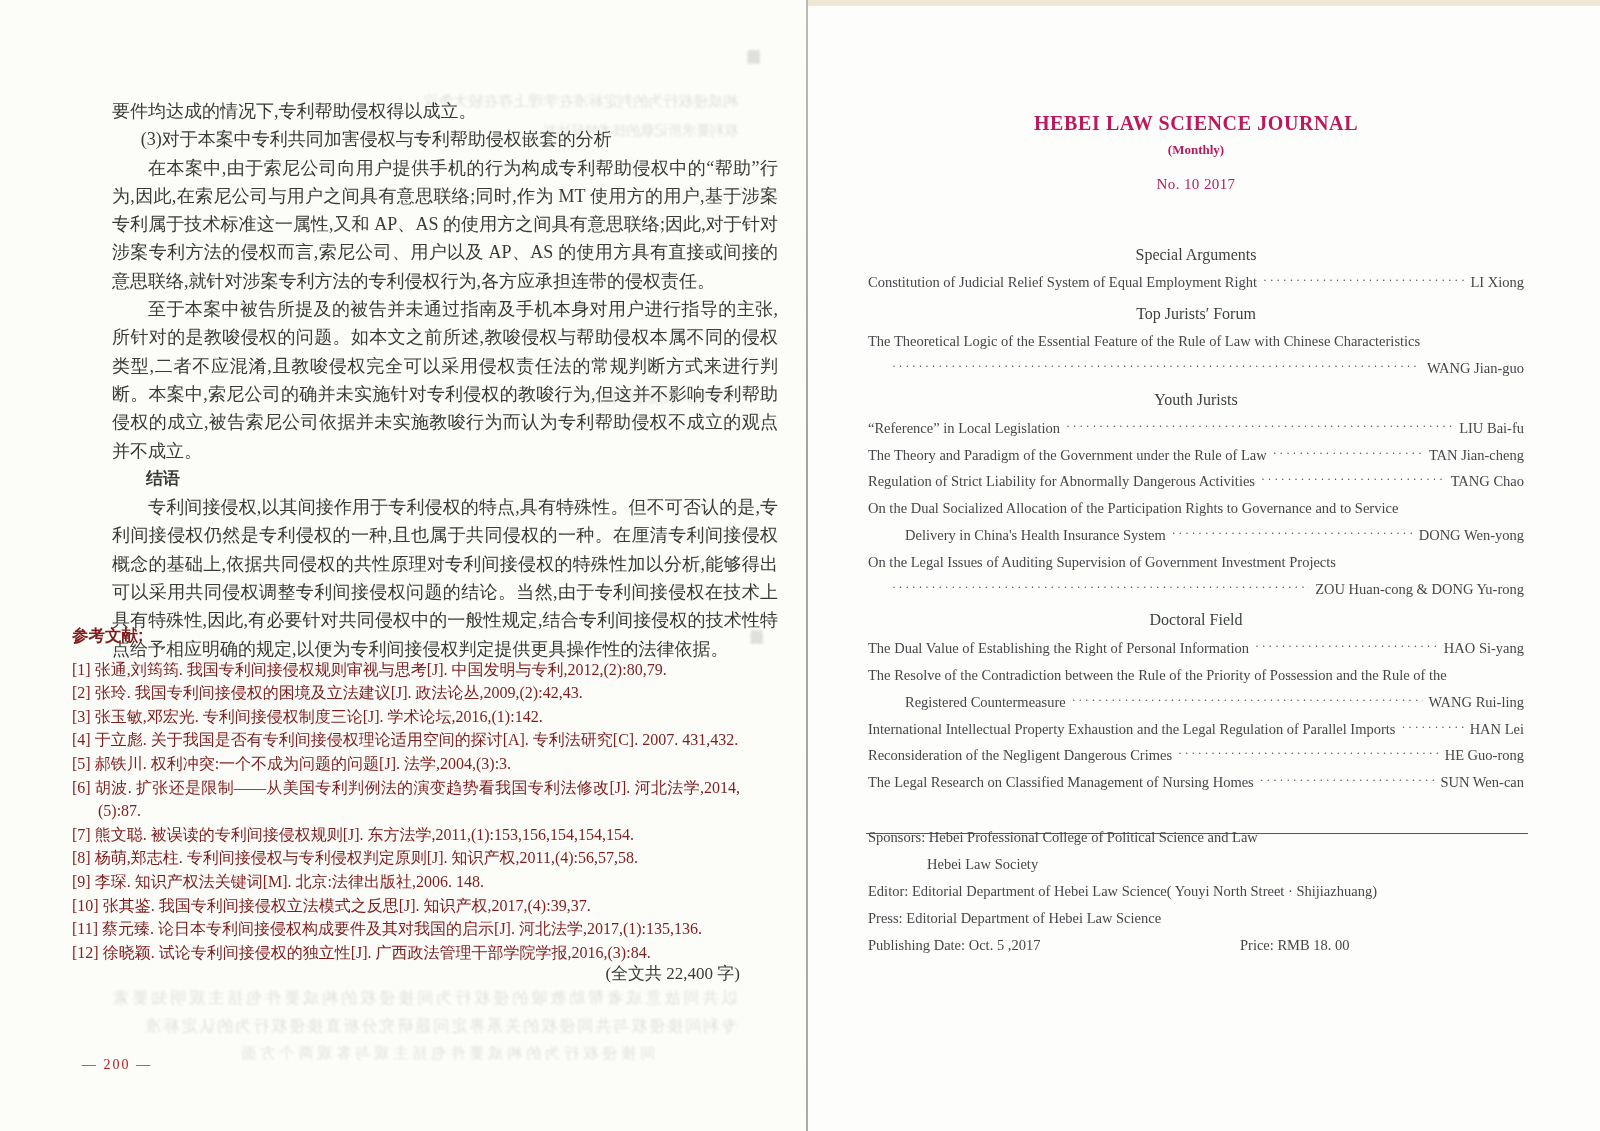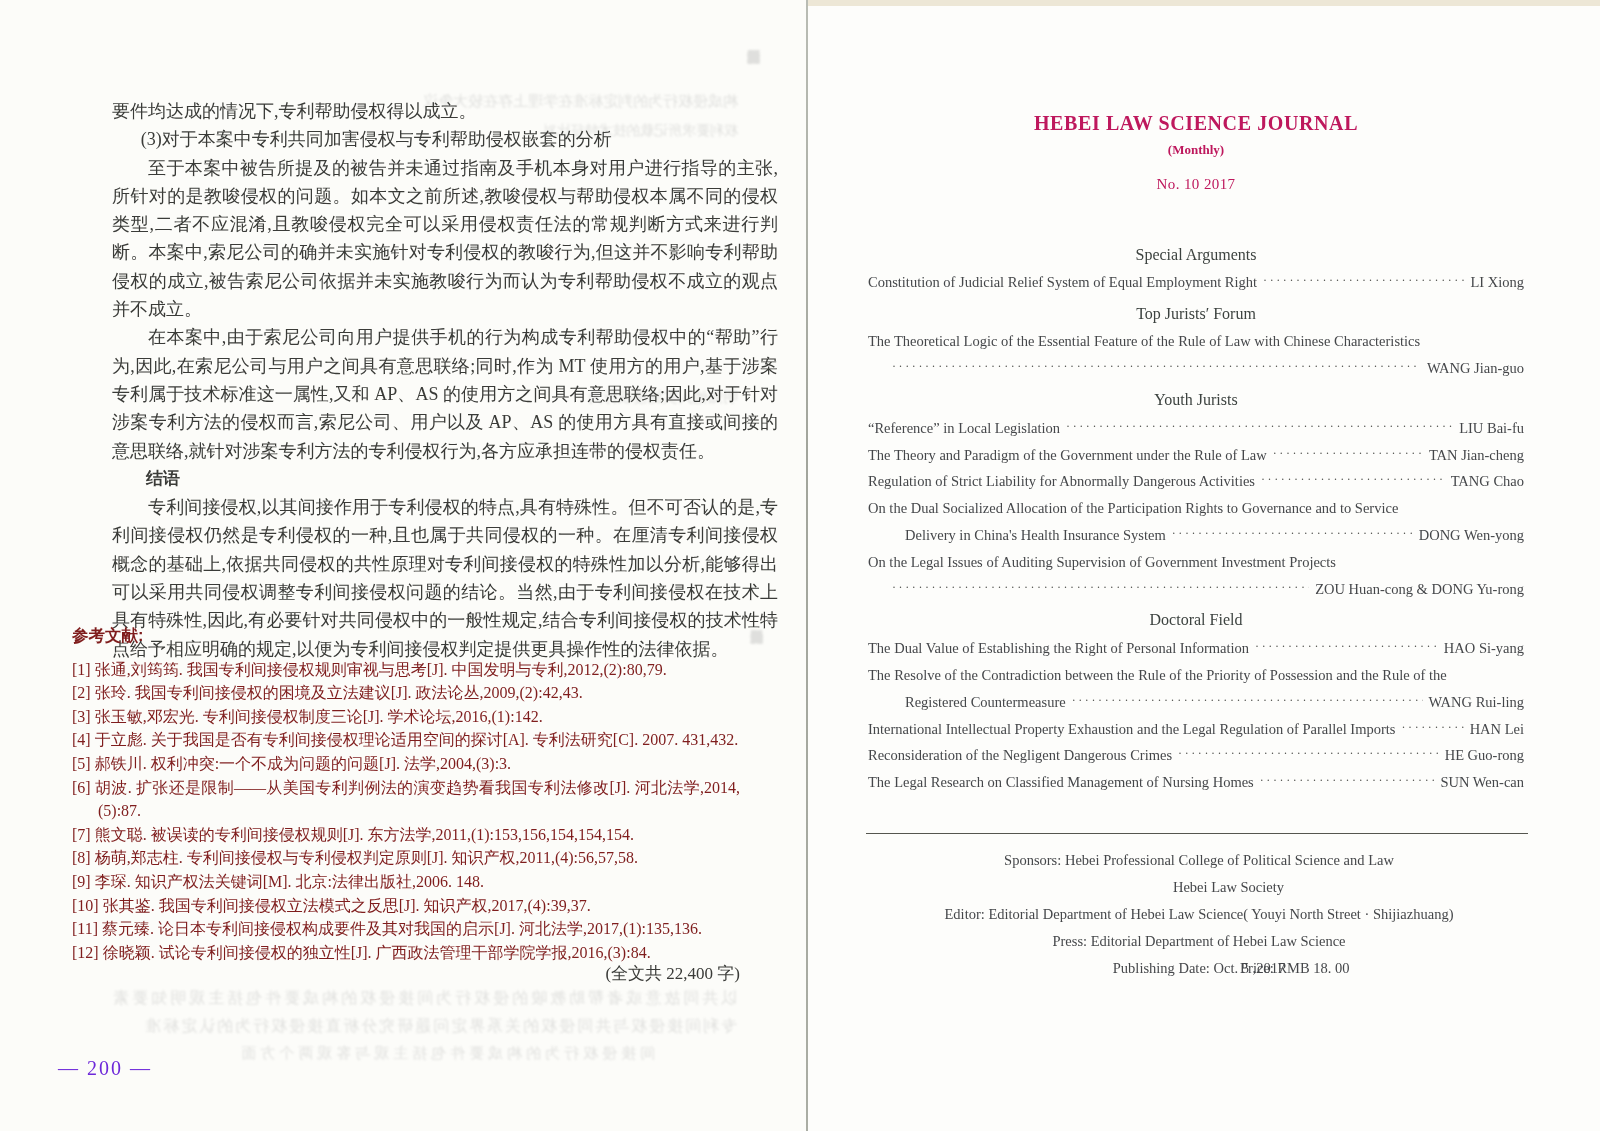--- a/index.html
+++ b/index.html
@@ -24,21 +24,21 @@
   .article .ind{text-indent:2em;}
   .concl-h{font-weight:700;text-indent:2em;
     font-family:"Liberation Sans","DejaVu Sans",sans-serif;font-size:17px;}
   .refs{position:absolute;left:72px;top:624px;width:668px;
     font-size:16px;line-height:23.6px;color:#7f1d1d;}
   .refs-h{font-weight:700;font-family:"Liberation Sans","DejaVu Sans",sans-serif;
     font-size:16.5px;margin:0 0 10px 0;}
   .ref{padding-left:26px;text-indent:-26px;text-align:justify;}
   .word-count{position:absolute;left:72px;top:962px;width:668px;text-align:right;
     font-size:17px;color:#3a3b38;}
-  .page-num{position:absolute;left:58px;top:1057px;font-size:20px;letter-spacing:2px;color:#6d28d9;}
+  .page-num{position:absolute;left:82px;top:1057px;font-size:14px;letter-spacing:2px;color:#b91c1c;}
 
   
   .bleed{position:absolute;color:#8f9090;opacity:.26;filter:blur(1px);
     transform:scaleX(-1);pointer-events:none;white-space:nowrap;overflow:hidden;}
   .bleed-v{writing-mode:vertical-rl;}
   .b0{left:420px;top:92px;width:318px;font-size:15px;}
   .b1{left:545px;top:122px;width:193px;font-size:14px;}
   .b2{left:560px;top:388px;width:178px;font-size:15px;}
   .b3{left:75px;top:988px;width:662px;font-size:16px;letter-spacing:3px;}
   .b4{left:75px;top:1016px;width:662px;font-size:16px;letter-spacing:2px;}
@@ -63,22 +63,22 @@
   .dots{flex:1 1 auto;overflow:hidden;white-space:nowrap;color:#555652;
     font-size:12px;letter-spacing:2.6px;margin:0 6px;position:relative;top:-2px;}
   .dots::after{content:"·········································································································································································";}
   .row .a{white-space:nowrap;}
   .row.wrapline .dots{margin-left:24px;}
   .row.cont2 .t{padding-left:37px;}
 
   
   .imprint-rule{position:absolute;left:58px;top:833px;width:662px;
     border-top:1.6px solid #55564f;}
-  .imprint{position:absolute;left:60px;top:847px;width:662px;
-    font-size:14.5px;line-height:26.9px;color:#45474a;text-align:center;}
+  .imprint{position:absolute;left:60px;top:824px;width:662px;
+    font-size:14.5px;line-height:26.9px;color:#45474a;}
   .imprint .l2{padding-left:59px;}
   .imprint .lastline{position:relative;}
   .imprint .price{position:absolute;left:372px;top:0;white-space:nowrap;}
 </style>
 </head>
 <body>
 
 <div class="page-left">
 
   <span class="bleed b0">构成侵权行为的判定标准在学理上存在较大争议</span>
@@ -86,22 +86,22 @@
   <span class="bleed b2">明知他人实施侵权行为</span>
   <span class="bleed b3">以共同故意或者帮助教唆的侵权行为间接侵权的构成要件包括主观明知要素</span>
   <span class="bleed b4">专利间接侵权与共同侵权的关系界定问题研究分析直接侵权行为的认定标准</span>
   <span class="bleed b5">间接侵权行为的构成要件包括主观与客观两个方面</span>
   <span class="bleed bleed-v bc1">专利间接侵权判定研究的理论与实践问题分析探讨既有规则的适用空间研究</span>
   <span class="bleed bleed-v bc2">共同侵权原理对专利间接侵权的特殊性加以分析研究</span>
 
   <div class="article">
     <p>要件均达成的情况下,专利帮助侵权得以成立。</p>
     <p class="sub">(3)对于本案中专利共同加害侵权与专利帮助侵权嵌套的分析</p>
+    <p class="ind">在本案中,由于索尼公司向用户提供手机的行为构成专利帮助侵权中的“帮助”行为,因此,在索尼公司与用户之间具有意思联络;同时,作为 MT 使用方的用户,基于涉案专利属于技术标准这一属性,又和 AP、AS 的使用方之间具有意思联络;因此,对于针对涉案专利方法的侵权而言,索尼公司、用户以及 AP、AS 的使用方具有直接或间接的意思联络,就针对涉案专利方法的专利侵权行为,各方应承担连带的侵权责任。</p>
     <p class="ind">至于本案中被告所提及的被告并未通过指南及手机本身对用户进行指导的主张,所针对的是教唆侵权的问题。如本文之前所述,教唆侵权与帮助侵权本属不同的侵权类型,二者不应混淆,且教唆侵权完全可以采用侵权责任法的常规判断方式来进行判断。本案中,索尼公司的确并未实施针对专利侵权的教唆行为,但这并不影响专利帮助侵权的成立,被告索尼公司依据并未实施教唆行为而认为专利帮助侵权不成立的观点并不成立。</p>
-    <p class="ind">在本案中,由于索尼公司向用户提供手机的行为构成专利帮助侵权中的“帮助”行为,因此,在索尼公司与用户之间具有意思联络;同时,作为 MT 使用方的用户,基于涉案专利属于技术标准这一属性,又和 AP、AS 的使用方之间具有意思联络;因此,对于针对涉案专利方法的侵权而言,索尼公司、用户以及 AP、AS 的使用方具有直接或间接的意思联络,就针对涉案专利方法的专利侵权行为,各方应承担连带的侵权责任。</p>
     <p class="concl-h">结语</p>
     <p class="ind">专利间接侵权,以其间接作用于专利侵权的特点,具有特殊性。但不可否认的是,专利间接侵权仍然是专利侵权的一种,且也属于共同侵权的一种。在厘清专利间接侵权概念的基础上,依据共同侵权的共性原理对专利间接侵权的特殊性加以分析,能够得出可以采用共同侵权调整专利间接侵权问题的结论。当然,由于专利间接侵权在技术上具有特殊性,因此,有必要针对共同侵权中的一般性规定,结合专利间接侵权的技术性特点给予相应明确的规定,以便为专利间接侵权判定提供更具操作性的法律依据。</p>
   </div>
 
   <div class="refs">
     <p class="refs-h">参考文献:</p>
     <div class="ref">[1] 张通,刘筠筠. 我国专利间接侵权规则审视与思考[J]. 中国发明与专利,2012,(2):80,79.</div>
     <div class="ref">[2] 张玲. 我国专利间接侵权的困境及立法建议[J]. 政法论丛,2009,(2):42,43.</div>
     <div class="ref">[3] 张玉敏,邓宏光. 专利间接侵权制度三论[J]. 学术论坛,2016,(1):142.</div>
     <div class="ref">[4] 于立彪. 关于我国是否有专利间接侵权理论适用空间的探讨[A]. 专利法研究[C]. 2007. 431,432.</div>

